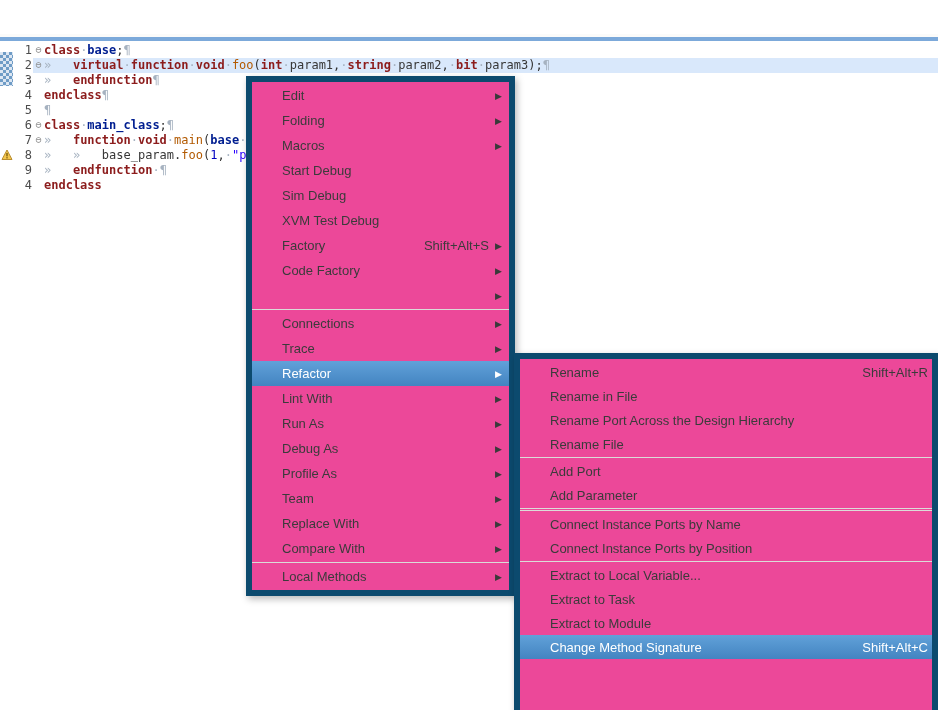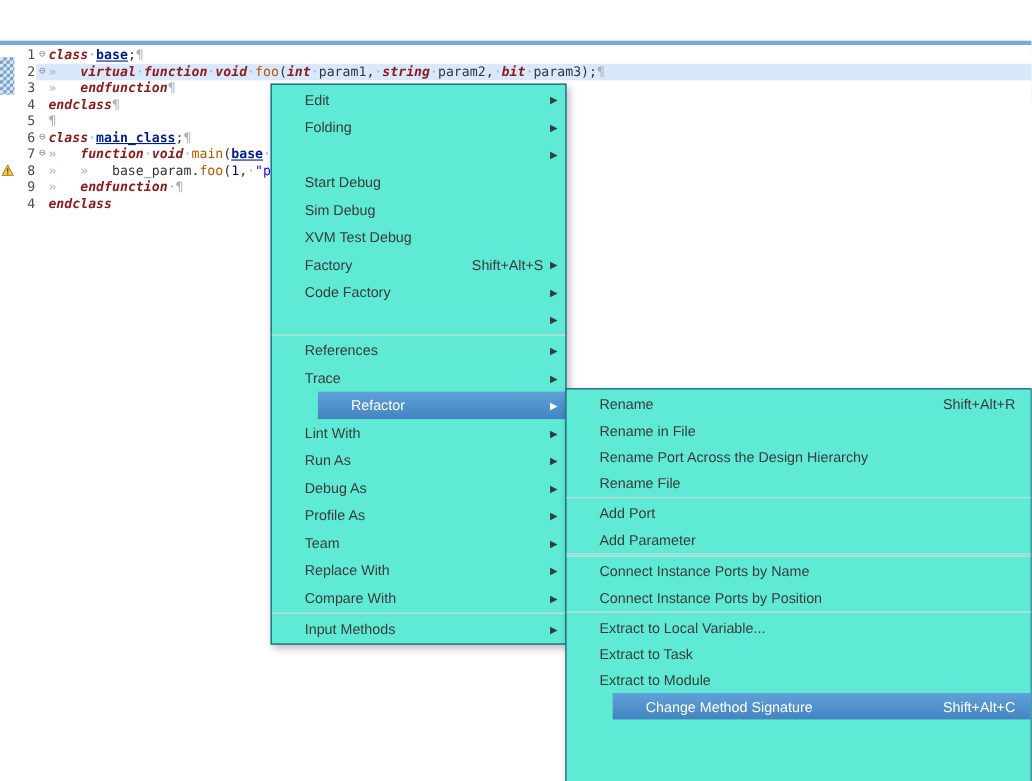--- a/index.html
+++ b/index.html
@@ -21,46 +21,46 @@
 
   
   #editor{position:absolute;top:41px;left:0;right:0;bottom:0;background:#fff;padding-top:2px;}
   .line{display:flex;height:15px;font-family:"DejaVu Sans Mono",monospace;font-size:12px;line-height:15px;}
   .ln-annot{width:14px;flex:none;}
   .ln-num{width:18px;flex:none;text-align:right;color:#4c4c4c;padding-right:1px;}
   .ln-fold{width:11px;flex:none;color:#8c8c8c;font-size:10px;line-height:14px;text-align:center;}
   .ln-body{flex:1;display:flex;}
   .line.sel .ln-body{background:var(--selbg);}
   .ln-code{white-space:pre;}
-  .tk-kw{color:var(--kw);font-weight:bold;font-style:italic;}
-  .tk-ty{color:var(--ty);font-weight:bold;text-decoration:underline;}
+  .tk-kw{color:var(--kw);font-weight:bold;}
+  .tk-ty{color:var(--ty);font-weight:bold;}
   .tk-fn{color:var(--fn);}
   .tk-va{color:var(--va);}
   .tk-nu{color:var(--nu);}
   .tk-st{color:var(--st);}
   .tk-pu{color:var(--pu);}
   .tk-ws{color:var(--ws);}
   #range-indicator{position:absolute;left:0;top:11px;width:13px;height:34px;
       background-color:#dce6f2;
       background-image:linear-gradient(45deg,#6f9cc6 25%,transparent 25%,transparent 75%,#6f9cc6 75%),
                        linear-gradient(45deg,#6f9cc6 25%,transparent 25%,transparent 75%,#6f9cc6 75%);
       background-size:6px 6px;background-position:0 0,3px 3px;}
   #warning-icon{position:absolute;left:1px;top:108px;width:12px;height:12px;}
 
   
-  .menu{position:absolute;box-sizing:border-box;background:#5eead4;border:1px solid #0c4a6e;
+  .menu{position:absolute;box-sizing:border-box;background:#ec4899;border:6px solid #0c4a6e;
         box-shadow:2px 3px 7px rgba(0,0,0,.28);padding:1px 0;font-size:13px;color:#3b3b3b;}
   #context-menu{left:246px;top:76px;width:269px;z-index:10;}
   #refactor-submenu{left:514px;top:353px;width:424px;z-index:20;height:720px;}
   .mi{display:flex;align-items:center;height:25px;padding:0 20px 0 30px;position:relative;cursor:default;}
-  #refactor-submenu .mi{height:24px;padding-right:14px;align-items:center;}
+  #refactor-submenu .mi{height:24px;padding-right:4px;align-items:center;}
   .mi .lbl{flex:1;white-space:nowrap;}
   .mi .acc{margin-left:24px;white-space:nowrap;}
   .mi .arr{position:absolute;right:7px;top:50%;transform:translateY(-50%);font-size:9px;color:#3a3a3a;}
-  .mi.sel{background:linear-gradient(var(--sel1),var(--sel2));color:#fff;margin-left:42px;}
+  .mi.sel{background:linear-gradient(var(--sel1),var(--sel2));color:#fff;}
   .mi.sel .arr,.mi.sel .acc{color:#fff;}
   .msep{height:1px;background:#dbdbd8;margin:1px 0;}
 </style>
 </head>
 <body>
 
 <div id="stage">
   <div id="tabbar">
       <div class="tab active">
         <span class="ticon">
@@ -185,20 +185,21 @@
   <div id="context-menu" class="menu">
       <div class="mi">
         <span class="lbl">Edit</span>
         <span class="arr">▶</span>
       </div>
       <div class="mi">
         <span class="lbl">Folding</span>
         <span class="arr">▶</span>
       </div>
       <div class="mi">
+        <span class="lbl">Macros</span>
         <span class="arr">▶</span>
       </div>
       <div class="mi">
         <span class="lbl">Start Debug</span>
       </div>
       <div class="mi">
         <span class="lbl">Sim Debug</span>
       </div>
       <div class="mi">
         <span class="lbl">XVM Test Debug</span>
@@ -210,21 +211,21 @@
       </div>
       <div class="mi">
         <span class="lbl">Code Factory</span>
         <span class="arr">▶</span>
       </div>
       <div class="mi">
         <span class="arr">▶</span>
       </div>
       <div class="msep"></div>
       <div class="mi">
-        <span class="lbl">References</span>
+        <span class="lbl">Connections</span>
         <span class="arr">▶</span>
       </div>
       <div class="mi">
         <span class="lbl">Trace</span>
         <span class="arr">▶</span>
       </div>
       <div class="mi sel">
         <span class="lbl">Refactor</span>
         <span class="arr">▶</span>
       </div>
@@ -251,21 +252,21 @@
       <div class="mi">
         <span class="lbl">Replace With</span>
         <span class="arr">▶</span>
       </div>
       <div class="mi">
         <span class="lbl">Compare With</span>
         <span class="arr">▶</span>
       </div>
       <div class="msep"></div>
       <div class="mi">
-        <span class="lbl">Input Methods</span>
+        <span class="lbl">Local Methods</span>
         <span class="arr">▶</span>
       </div>
     </div>
   <div id="refactor-submenu" class="menu">
       <div class="mi">
         <span class="lbl">Rename</span>
         <span class="acc">Shift+Alt+R</span>
       </div>
       <div class="mi">
         <span class="lbl">Rename in File</span>

